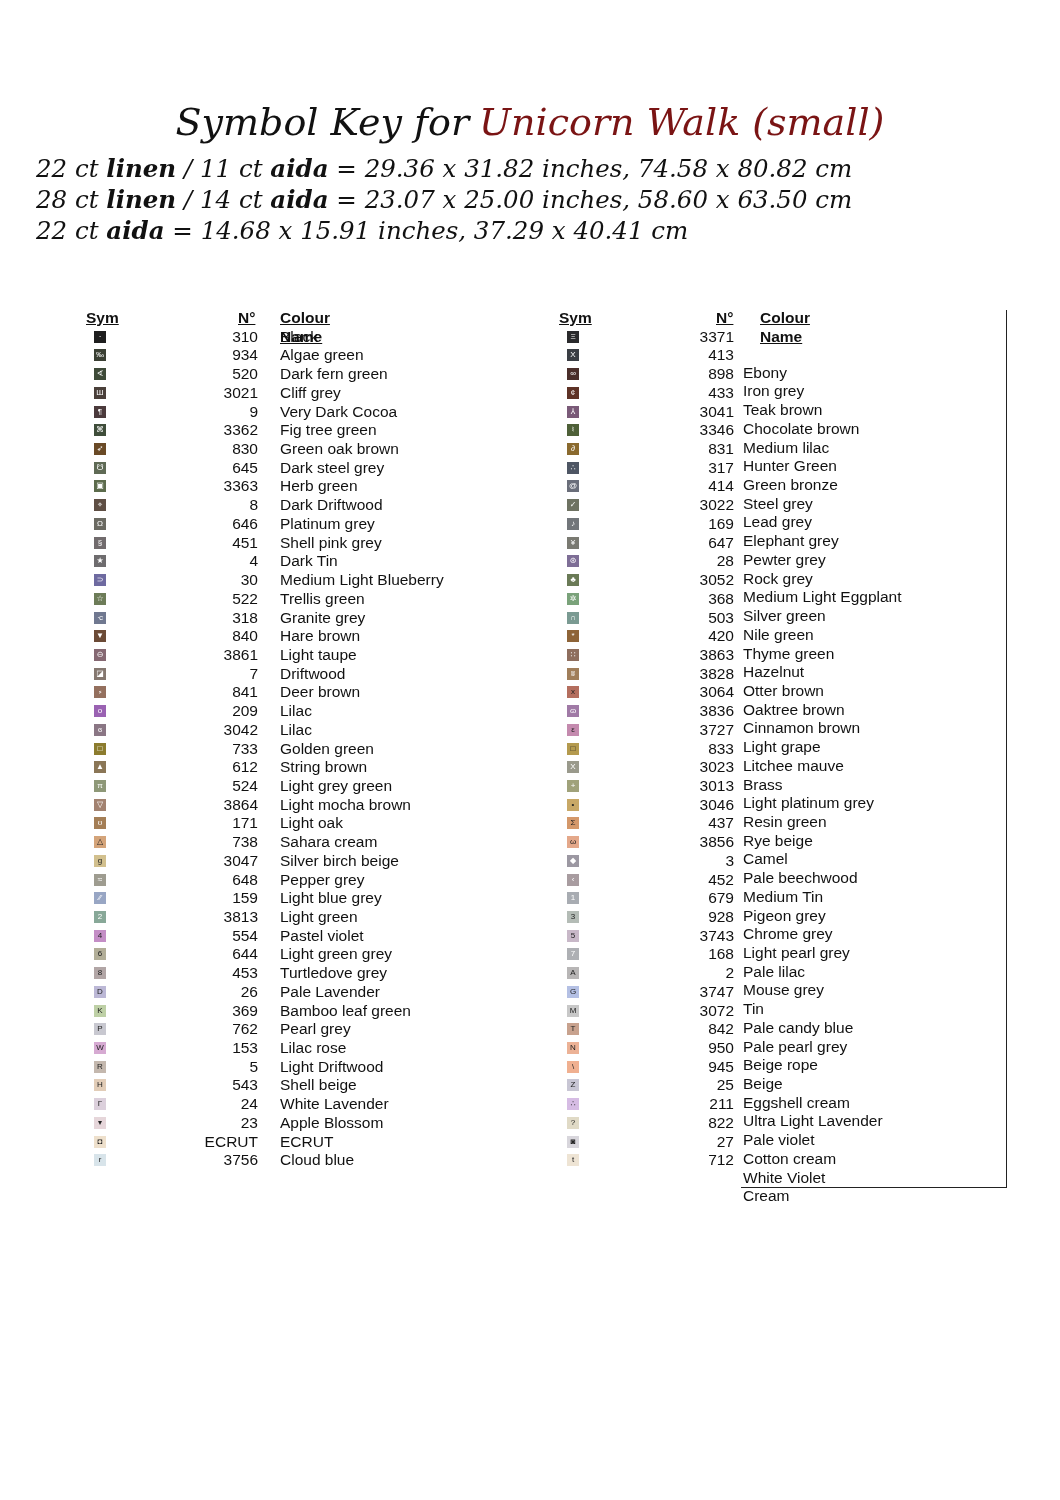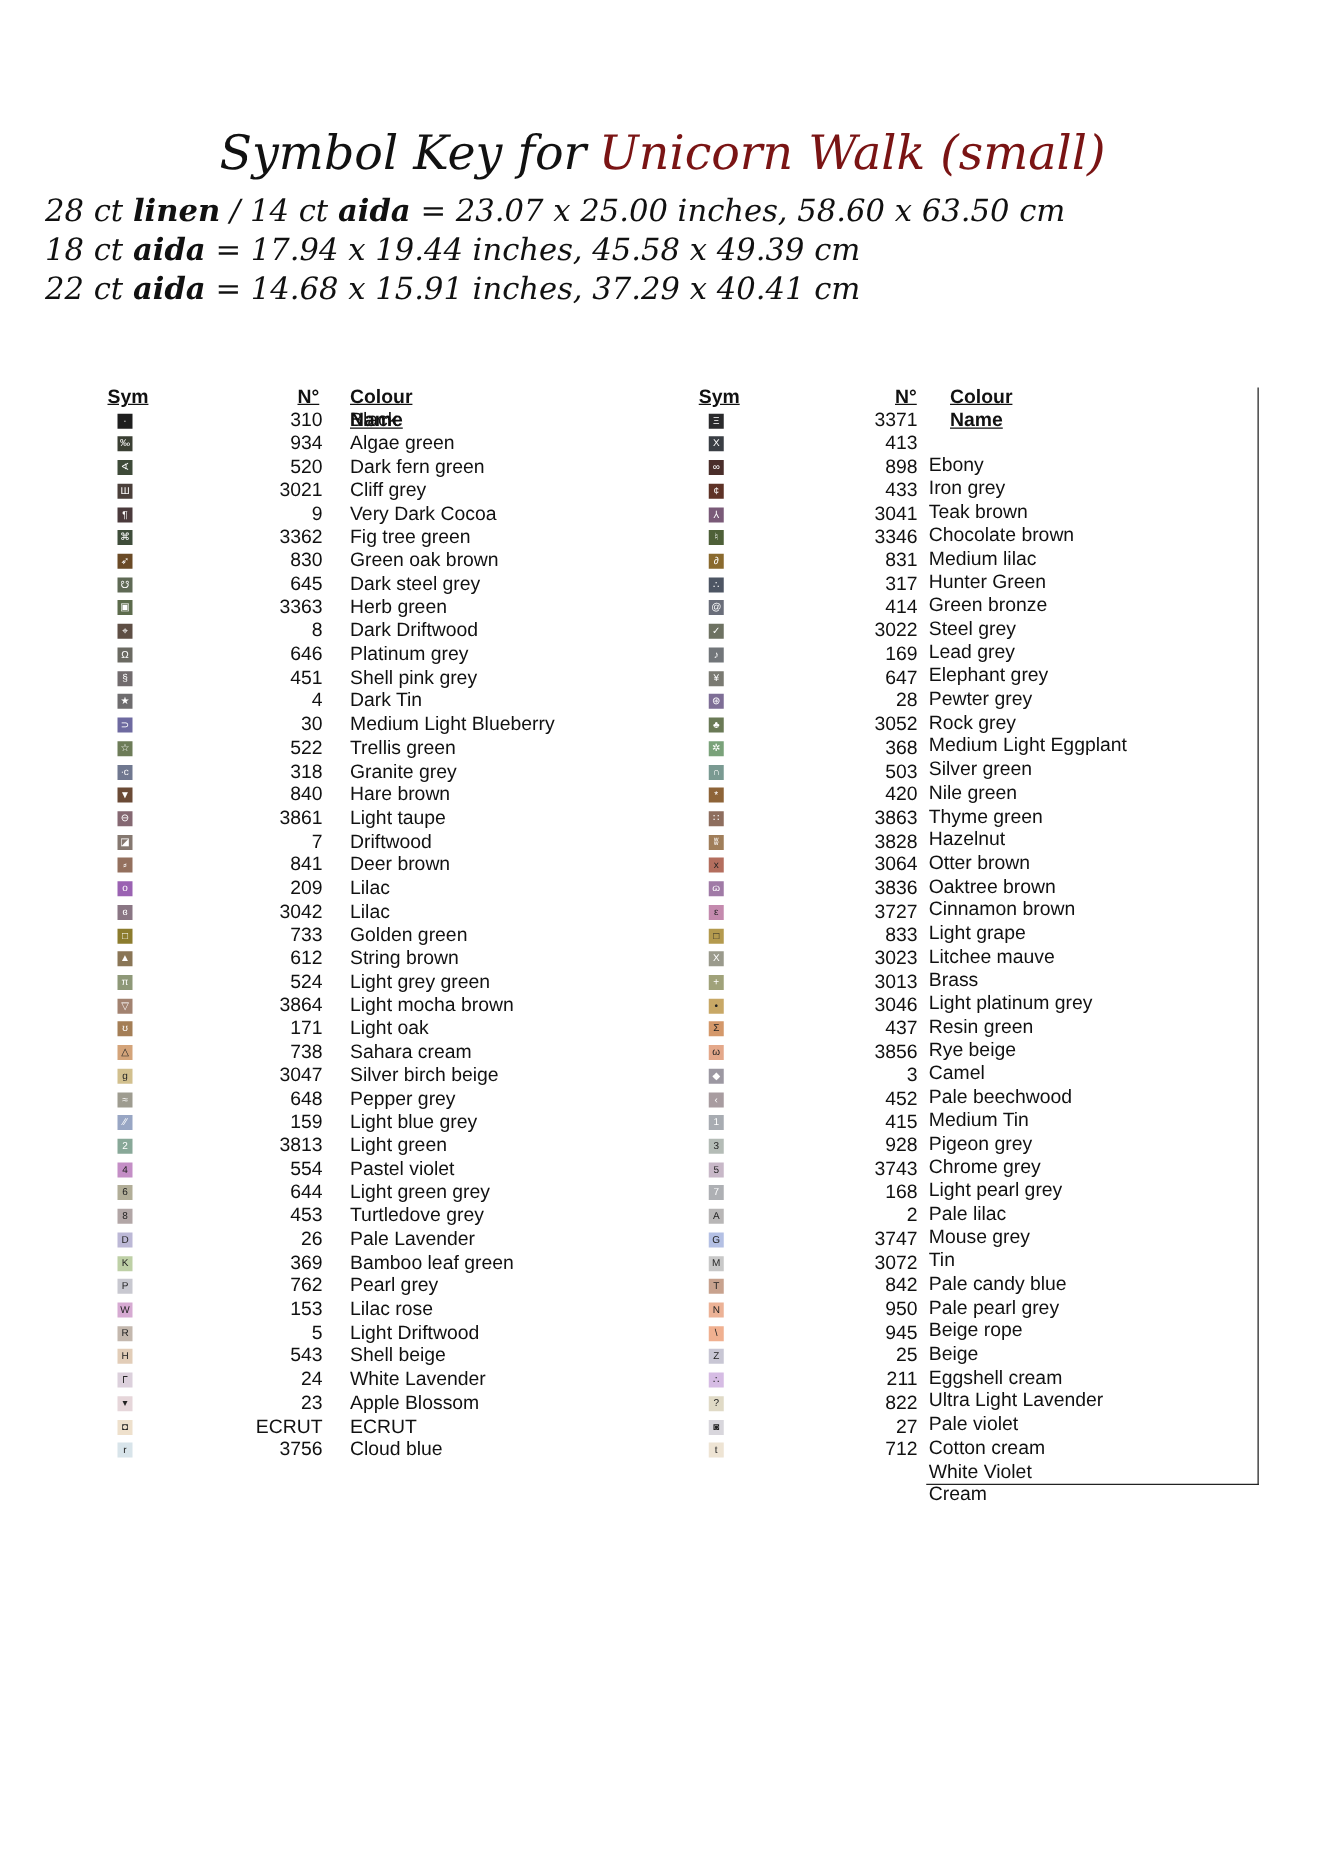--- a/index.html
+++ b/index.html
@@ -46,22 +46,22 @@
 </style>
 </head>
 <body>
 
 <div class="title">
   <span class="t1">Symbol Key for</span><span class="t2">Unicorn Walk (small)</span>
 </div>
 
 <div class="fabric">
   <div id="size-lines">
+      <div><span>22 ct</span> <b>linen</b> <span>/ 11 ct</span> <b>aida</b> <span>= 29.36 x 31.82 inches, 74.58 x 80.82 cm</span> </div>
       <div><span>28 ct</span> <b>linen</b> <span>/ 14 ct</span> <b>aida</b> <span>= 23.07 x 25.00 inches, 58.60 x 63.50 cm</span> </div>
-      <div><span>18 ct</span> <b>aida</b> <span> = 17.94 x 19.44 inches, 45.58 x 49.39 cm</span> </div>
       <div><span>22 ct</span> <b>aida</b> <span>= 14.68 x 15.91 inches, 37.29 x 40.41 cm</span> </div>
     </div>
 </div>
 
 <div class="col col-left">
   <div class="hdr">
     <span class="h-sym">Sym</span>
     <span class="h-num">N°</span>
     <span class="h-name">Colour Name</span>
   </div>
@@ -446,21 +446,21 @@
         <span class="num">3</span>
         <span class="name">Medium Tin</span>
       </div>
       <div class="row">
         <span class="sw" style="background: rgb(168, 156, 160); color: rgb(255, 255, 255);">‹</span>
         <span class="num">452</span>
         <span class="name">Pigeon grey</span>
       </div>
       <div class="row">
         <span class="sw" style="background: rgb(168, 172, 178); color: rgb(255, 255, 255);">1</span>
-        <span class="num">415</span>
+        <span class="num">679</span>
         <span class="name">Chrome grey</span>
       </div>
       <div class="row">
         <span class="sw" style="background: rgb(180, 188, 182); color: rgb(34, 34, 34);">3</span>
         <span class="num">928</span>
         <span class="name">Light pearl grey</span>
       </div>
       <div class="row">
         <span class="sw" style="background: rgb(200, 184, 200); color: rgb(34, 34, 34);">5</span>
         <span class="num">3743</span>

